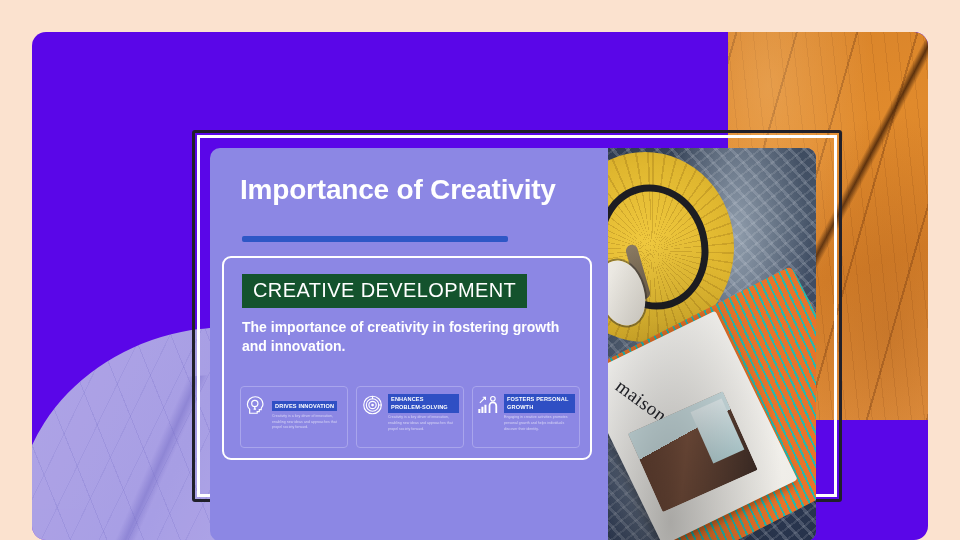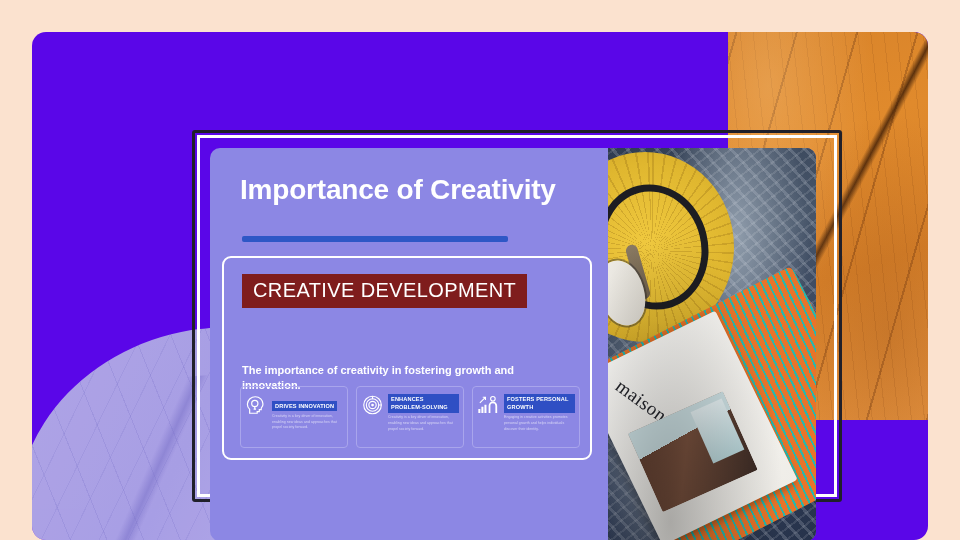--- a/index.html
+++ b/index.html
@@ -80,27 +80,27 @@
     background:#2E57C6;border-radius:2px;
   }
 
   
   .card{
     position:absolute;left:12px;top:108px;width:370px;height:204px;
     border:2px solid #FFFFFF;border-radius:9px;box-sizing:border-box;
   }
   .chip{
     position:absolute;left:18px;top:16px;
-    background:#7f1d1d;color:#FFFFFF;
+    background:#14532d;color:#FFFFFF;
     font-size:20px;letter-spacing:.4px;
     padding:5px 11px 6px 11px;white-space:nowrap;
   }
   .card-body{
     position:absolute;left:18px;top:60px;width:330px;
-    color:#FFFFFF;font-size:11px;font-weight:bold;line-height:1.35;margin-top:45px;
+    color:#FFFFFF;font-size:14px;font-weight:bold;line-height:1.35;
   }
 
   
   .features{
     position:absolute;left:16px;top:128px;width:340px;height:62px;
     display:flex;gap:8px;
   }
   .feature{
     flex:1;border:1px solid #A9A5EC;border-radius:4px;
     box-sizing:border-box;padding:5px 4px 4px 5px;

